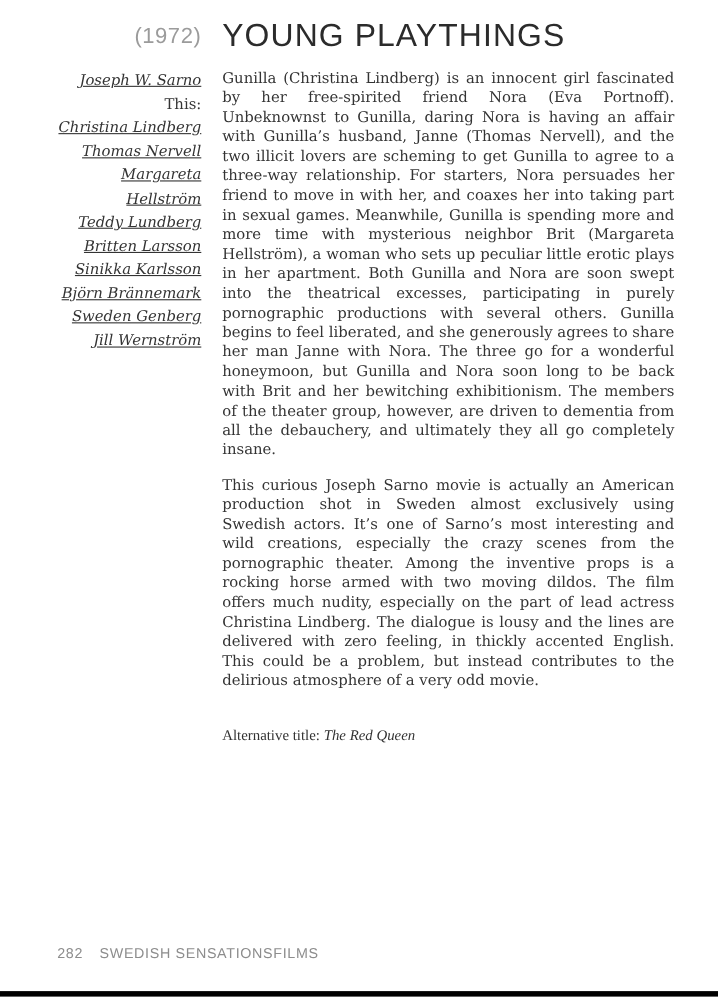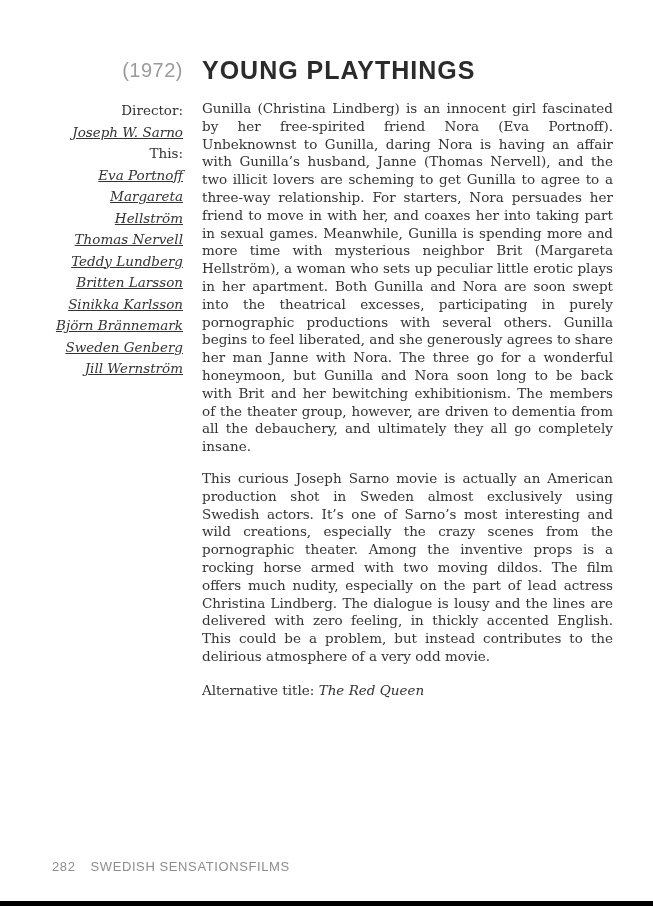--- a/index.html
+++ b/index.html
@@ -14,21 +14,21 @@
     overflow: hidden;
     font-family: "DejaVu Serif", serif;
   }
   .page {
     position: absolute;
     inset: 0;
     background: #ffffff;
   }
   .content {
     display: flex;
-    padding: 57px 40px 0 50px;
+    padding: 20px 40px 0 50px;
     box-sizing: border-box;
     gap: 19px;
   }
   
   .left-col {
     width: 133px;
     flex: 0 0 133px;
     text-align: right;
   }
   .year {
@@ -52,41 +52,42 @@
     font-style: italic;
     text-decoration: underline;
   }
   
   .right-col {
     flex: 1 1 auto;
     min-width: 0;
   }
   .title {
     font-family: "Liberation Sans", sans-serif;
-    font-weight: 700;
-    font-size: 25px;
+    font-weight: 400;
+    font-size: 29px;
     line-height: 26px;
     letter-spacing: 1px;
     color: var(--title-color, #2b2b2b);
     margin: 0 0 17px 0;
   }
   .body-par {
     font-size: 13.5px;
     line-height: 17.8px;
     color: var(--body-color, #333333);
     text-align: justify;
     margin: 0 0 14px 0;
     hyphens: auto;
     -webkit-hyphens: auto;
   }
   .alt-title {
     font-size: 13.5px;
     line-height: 17.8px;
     color: var(--body-color, #333333);
-    margin-top: 16px;
+    margin-top: 31px;
+    font-family: Liberation Serif, serif;
   }
   .alt-title .alt-title-value {
     font-style: italic;
   }
   
   .footer {
     position: absolute;
     left: 52px;
     bottom: 32px;
     display: flex;
@@ -108,31 +109,30 @@
 </style>
 </head>
 <body>
 
 <div class="page">
   <div class="content">
 
     <div class="left-col">
       <div class="year">(1972)</div>
       <div class="credits">
-        <div class="credit-label">Director:</div>
         <div class="credit-name">Joseph W. Sarno</div>
         <div class="credit-label">This:</div>
         <div>
 
+            <div class="cast-name">Christina Lindberg</div>
 
-            <div class="cast-name">Eva Portnoff</div>
+
+            <div class="cast-name">Thomas Nervell</div>
 
             <div class="cast-name">Margareta Hellström</div>
-
-            <div class="cast-name">Thomas Nervell</div>
 
 
 
             <div class="cast-name">Teddy Lundberg</div>
 
             <div class="cast-name">Britten Larsson</div>
 
             <div class="cast-name">Sinikka Karlsson</div>
 
             <div class="cast-name">Björn Brännemark</div>

